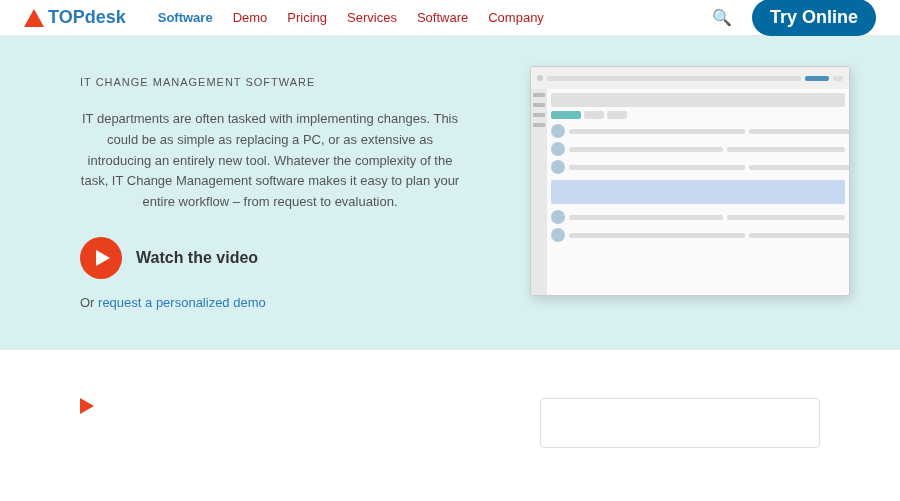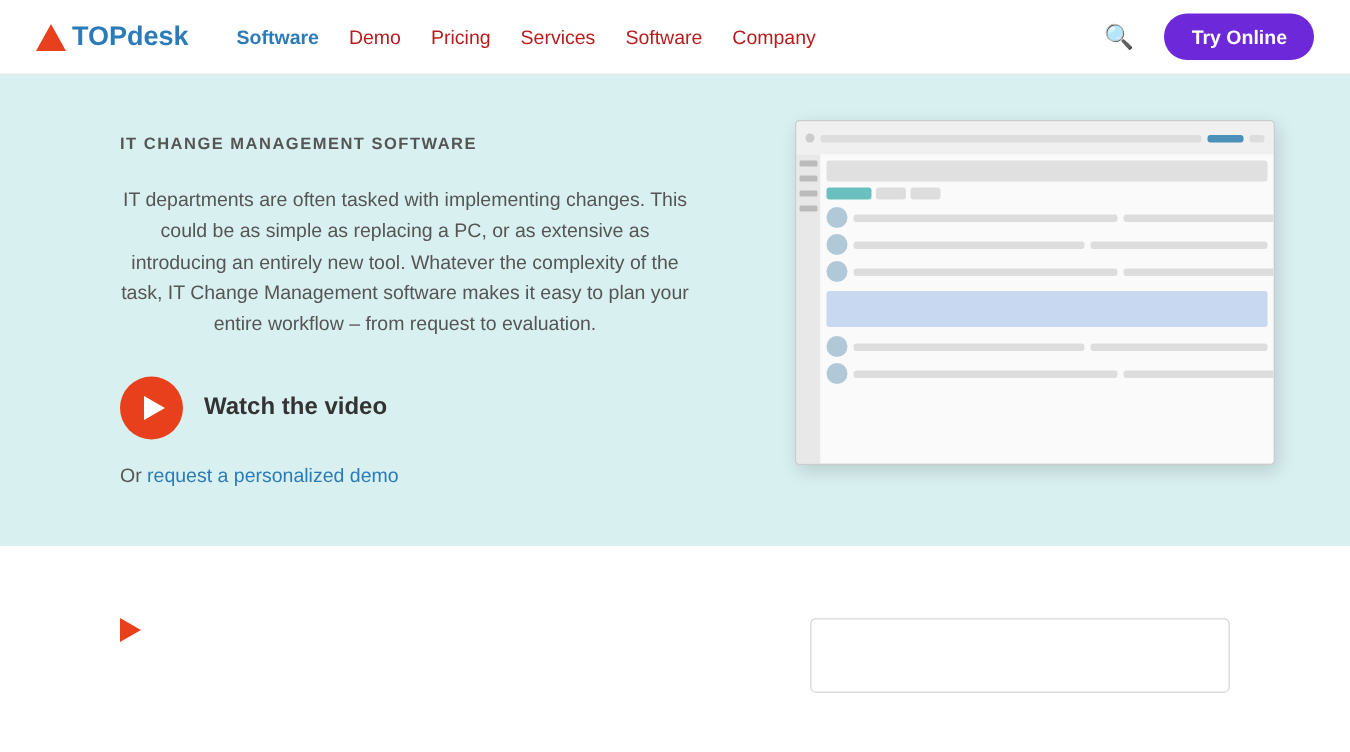--- a/index.html
+++ b/index.html
@@ -1,42 +1,42 @@
 <!DOCTYPE html>
 <html><head>
   <meta charset="utf-8">
   <style>
     * { margin: 0; padding: 0; box-sizing: border-box; }
     body { font-family: -apple-system, BlinkMacSystemFont, 'Segoe UI', Arial, sans-serif; font-size: 14px; color: #333; width: 900px; overflow-x: hidden; }
 
     
     nav {
-      display: flex; align-items: center; padding: 0 24px; height: 50px;
+      display: flex; align-items: center; padding: 0 24px; height: 36px;
       background: #fff; border-bottom: 1px solid #e8e8e8;
     }
     .logo { display: flex; align-items: center; margin-right: 32px; }
     .logo-triangle { width: 0; height: 0; border-left: 10px solid transparent; border-right: 10px solid transparent; border-bottom: 18px solid #e8401c; margin-right: 4px; }
     .logo-text { font-size: 18px; font-weight: 700; color: #2b7bb9; }
     .nav-links { display: flex; gap: 20px; flex: 1; }
     .nav-link { font-size: 13px; color: #b91c1c; cursor: pointer; text-decoration: none; }
     .nav-link.active { color: #2b7bb9; font-weight: 600; }
     .nav-search { margin-left: auto; cursor: pointer; color: #666; font-size: 16px; }
     .nav-cta {
-      margin-left: 20px; background: #6d28d9; color: #fff; border: none;
-      padding: 8px 18px; border-radius: 20px; font-size: 13px; font-weight: 600;
+      margin-left: 20px; background: #0369a1; color: #fff; border: none;
+      padding: 8px 18px; border-radius: 20px; font-size: 18px; font-weight: 600;
       cursor: pointer;
     }
 
     
     .hero {
       background: #d9f0f0; padding: 40px 40px 40px 80px;
       display: flex; align-items: center; min-height: 300px; position: relative;
     }
     .hero-content { flex: 0 0 420px; z-index: 1; }
-    .hero-label { font-size: 11px; font-weight: 700; color: #555; letter-spacing: 1px; text-transform: uppercase; margin-bottom: 21px; }
+    .hero-label { font-size: 11px; font-weight: 400; color: #555; letter-spacing: 1px; text-transform: uppercase; margin-bottom: 21px; }
     .hero-title { font-size: 32px; font-weight: 700; color: #1a2e44; line-height: 1.2; margin-bottom: 16px; }
     .hero-desc { font-size: 13px; color: #555; line-height: 1.6; margin-bottom: 24px; max-width: 380px; text-align: center; }
     .watch-video { display: flex; align-items: center; gap: 14px; cursor: pointer; margin-bottom: 16px; }
     .play-btn {
       width: 42px; height: 42px; border-radius: 50%; background: #e8401c;
       display: flex; align-items: center; justify-content: center; flex-shrink: 0;
     }
     .play-triangle { width: 0; height: 0; border-top: 8px solid transparent; border-bottom: 8px solid transparent; border-left: 14px solid #fff; margin-left: 3px; }
     .watch-text { font-size: 16px; font-weight: 600; color: #333; }
     .demo-link { font-size: 13px; color: #555; }

